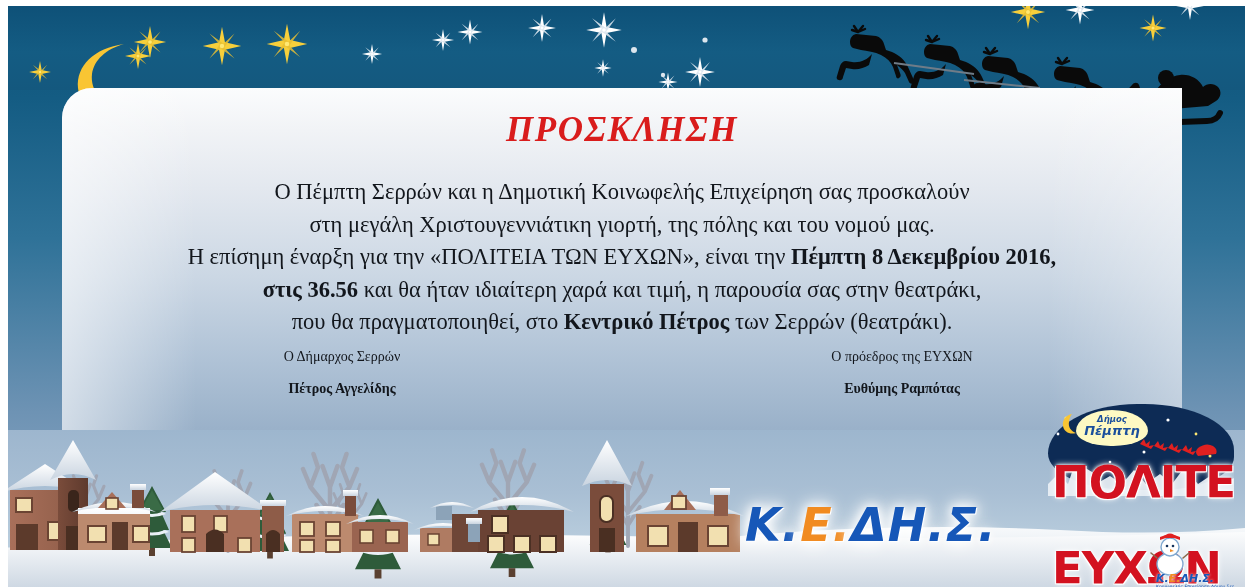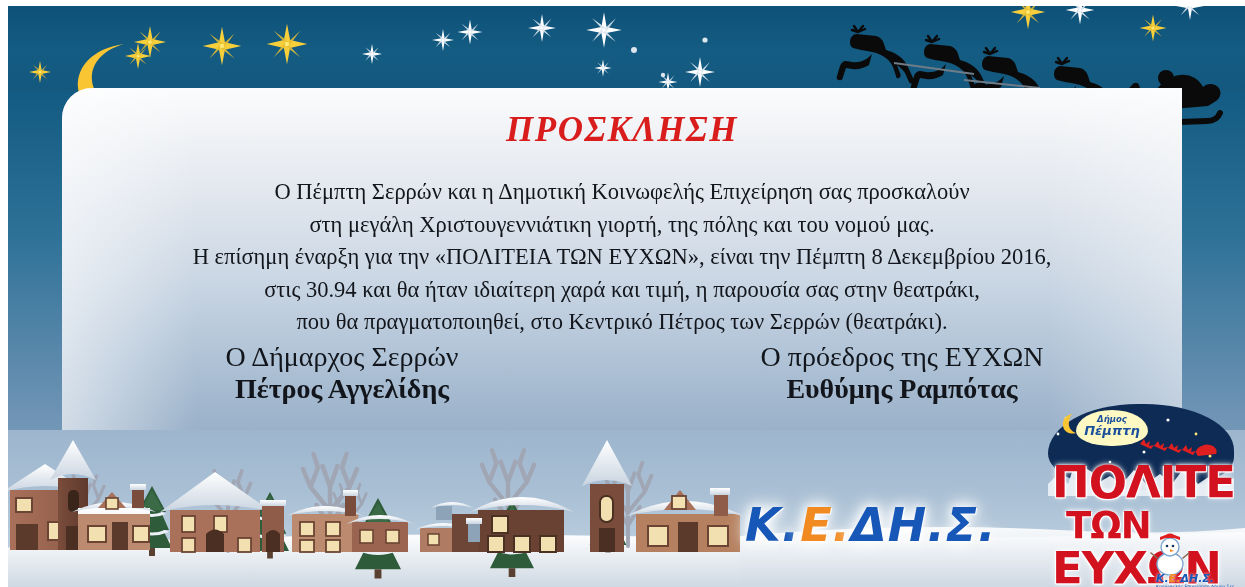--- a/index.html
+++ b/index.html
@@ -64,30 +64,30 @@
     font-weight:bold;font-style:italic;
     font-size:35px;letter-spacing:1.5px;
     color:#D91C1C;
   }
   .body-text{
     margin:0;padding-top:26px;
     font-family:"Liberation Serif",serif;
     font-size:22.5px;line-height:32.5px;
     color:#12161c;
   }
-  .body-text .b{font-weight:normal;}
+  .body-text .b{font-weight:bold;}
 
   .signatures{
     position:absolute;left:0;top:253px;width:1120px;
     display:flex;
   }
   .sig{
     flex:1;text-align:center;
     font-family:"Liberation Serif",serif;
-    font-size:28px;line-height:32px;color:#12161c;
+    font-size:14px;line-height:32px;color:#12161c;
   }
   .sig .who{font-weight:bold;font-family:Liberation Serif, serif;}
 
   
   .kedhs{
     position:absolute;left:745px;top:498px;
     font-family:"DejaVu Sans",sans-serif;
     font-weight:bold;font-style:italic;
     font-size:46px;letter-spacing:1px;
     color:#1657B8;
@@ -434,21 +434,21 @@
   </svg>
 
   <div class="content">
 
     <h1 class="title">ΠΡΟΣΚΛΗΣΗ</h1>
 
     <p class="body-text">
       <span>Ο Πέμπτη Σερρών και η Δημοτική Κοινωφελής Επιχείρηση σας προσκαλούν</span><br>
       <span>στη μεγάλη Χριστουγεννιάτικη γιορτή, της πόλης και του νομού μας.</span><br>
       <span>Η επίσημη έναρξη για την «ΠΟΛΙΤΕΙΑ ΤΩΝ ΕΥΧΩΝ», είναι την </span><span class="b">Πέμπτη 8 Δεκεμβρίου 2016,</span><br>
-      <span class="b">στις 30.94</span><span> και θα ήταν ιδιαίτερη  χαρά και τιμή, η παρουσία σας στην θεατράκι,</span><br>
+      <span class="b">στις 36.56</span><span> και θα ήταν ιδιαίτερη  χαρά και τιμή, η παρουσία σας στην θεατράκι,</span><br>
       <span>που θα πραγματοποιηθεί, στο </span><span class="b">Κεντρικό Πέτρος</span><span> των Σερρών (θεατράκι).</span>
     </p>
 
     <div class="signatures">
       <div class="sig">
         <div>Ο Δήμαρχος Σερρών</div>
         <div class="who">Πέτρος Αγγελίδης</div>
       </div>
       <div class="sig">
         <div>Ο πρόεδρος της ΕΥΧΩΝ</div>
@@ -488,21 +488,20 @@
           <rect x="140" y="74" width="3" height="5"></rect>
       </g>
     </svg>
 
     <div class="logo-badge">
       <span class="l1">Δήμος</span>
       <span class="l2">Πέμπτη</span>
     </div>
 
     <div class="logo-word lw1">ΠΟΛΙΤΕΙΑ</div>
-    <div class="logo-word lw2">ΤΩΝ</div>
     <div class="logo-word lw3">ΕΥΧΩΝ</div>
 
     <svg width="44" height="46" style="position:absolute;left:100px;top:126px;">
       <ellipse cx="22" cy="34" rx="13" ry="11" fill="#FFFFFF" stroke="#7FA8D0" stroke-width="1.4"></ellipse>
       <circle cx="22" cy="17" r="9" fill="#FFFFFF" stroke="#7FA8D0" stroke-width="1.4"></circle>
       <path d="M12,10 q10,-5 20,0 l0,-3 q-10,-5 -20,0 Z" fill="#E02020"></path>
       <path d="M14,8 q8,-9 16,0 Z" fill="#E02020"></path>
       <circle cx="19" cy="16" r="1.3" fill="#15335C"></circle>
         <circle cx="25" cy="16" r="1.3" fill="#15335C"></circle>
       <path d="M22,19 l4,2 l-4,1 Z" fill="#F18B21"></path>

